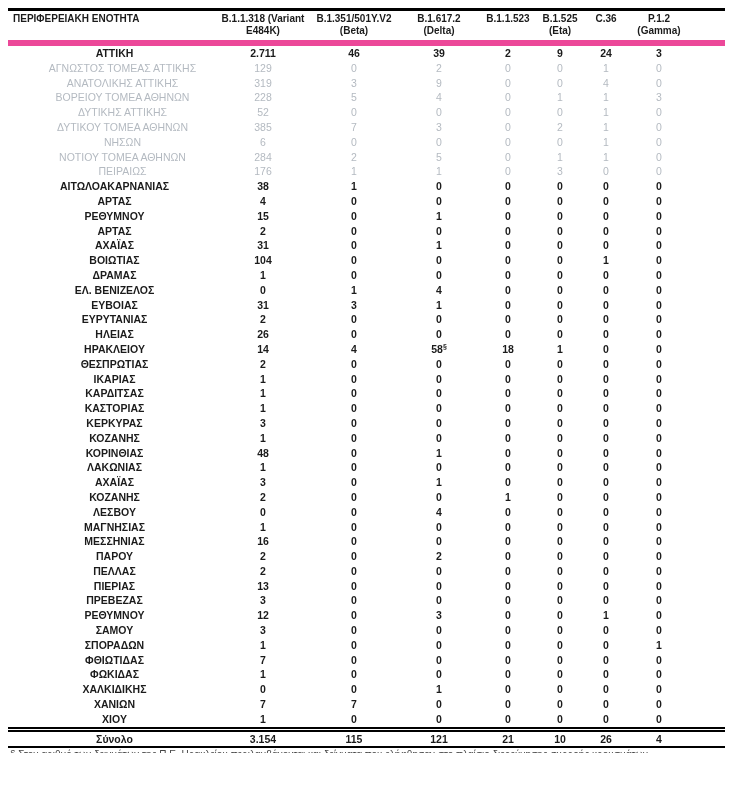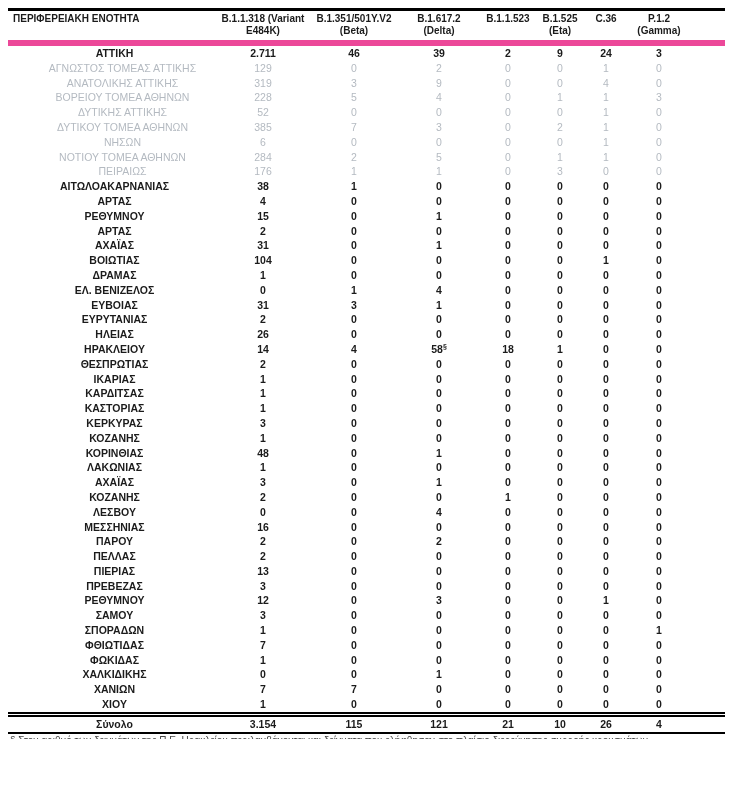--- a/index.html
+++ b/index.html
@@ -481,20 +481,31 @@
           <td>0</td>
           <td>0</td>
           <td>4</td>
           <td>0</td>
           <td>0</td>
           <td>0</td>
           <td>0</td>
           <td></td>
         </tr>
         <tr class="region">
+          <td class="name">ΜΑΓΝΗΣΙΑΣ</td>
+          <td>1</td>
+          <td>0</td>
+          <td>0</td>
+          <td>0</td>
+          <td>0</td>
+          <td>0</td>
+          <td>0</td>
+          <td></td>
+        </tr>
+        <tr class="region">
           <td class="name">ΜΕΣΣΗΝΙΑΣ</td>
           <td>16</td>
           <td>0</td>
           <td>0</td>
           <td>0</td>
           <td>0</td>
           <td>0</td>
           <td>0</td>
           <td></td>
         </tr>

